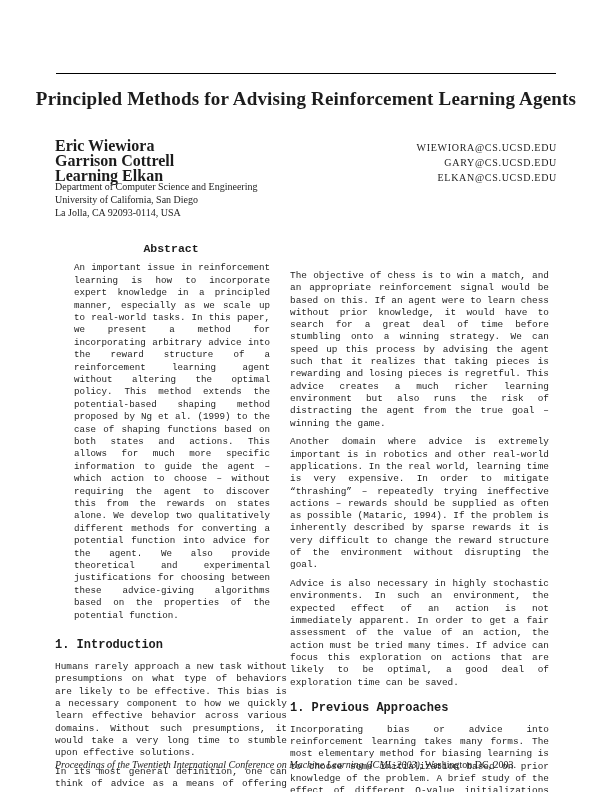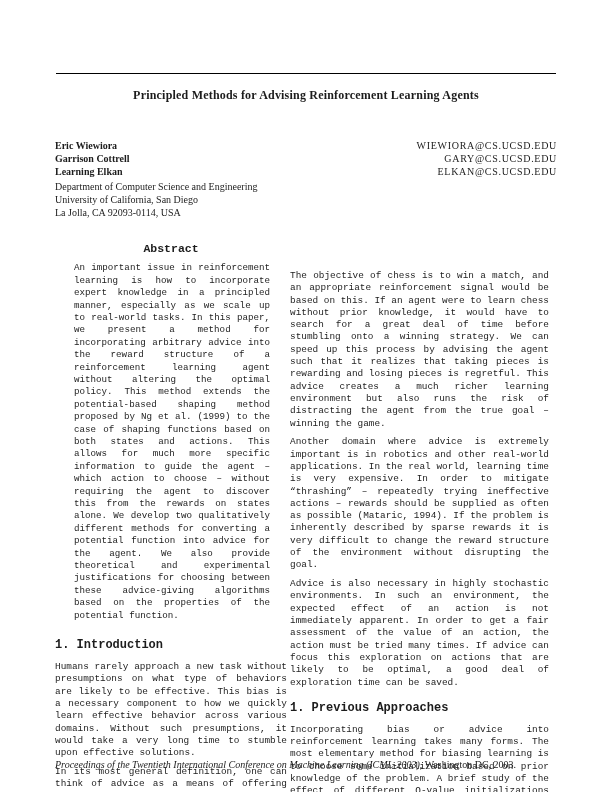--- a/index.html
+++ b/index.html
@@ -19,37 +19,37 @@
     width: 500px;
     border-top: 1.4px solid #000;
   }
   .title {
     position: absolute;
     top: 88px;
     left: 0;
     width: 612px;
     margin: 0;
     text-align: center;
-    font-size: 12px;
+    font-size: 19px;
     font-weight: bold;
     letter-spacing: 0.2px;
   }
   .authors {
     position: absolute;
     top: 139px;
     left: 55px;
     width: 502px;
   }
   .author-row {
     display: flex;
     justify-content: space-between;
     align-items: baseline;
     line-height: 13px;
   }
-  .author-name { font-size: 10px; font-weight: bold; }
+  .author-name { font-size: 16px; font-weight: bold; }
   .author-email {
     font-size: 10px;
     letter-spacing: 0.7px;
   }
   .affiliation {
     position: absolute;
     top: 180px;
     left: 55px;
     width: 502px;
     font-size: 10px;

